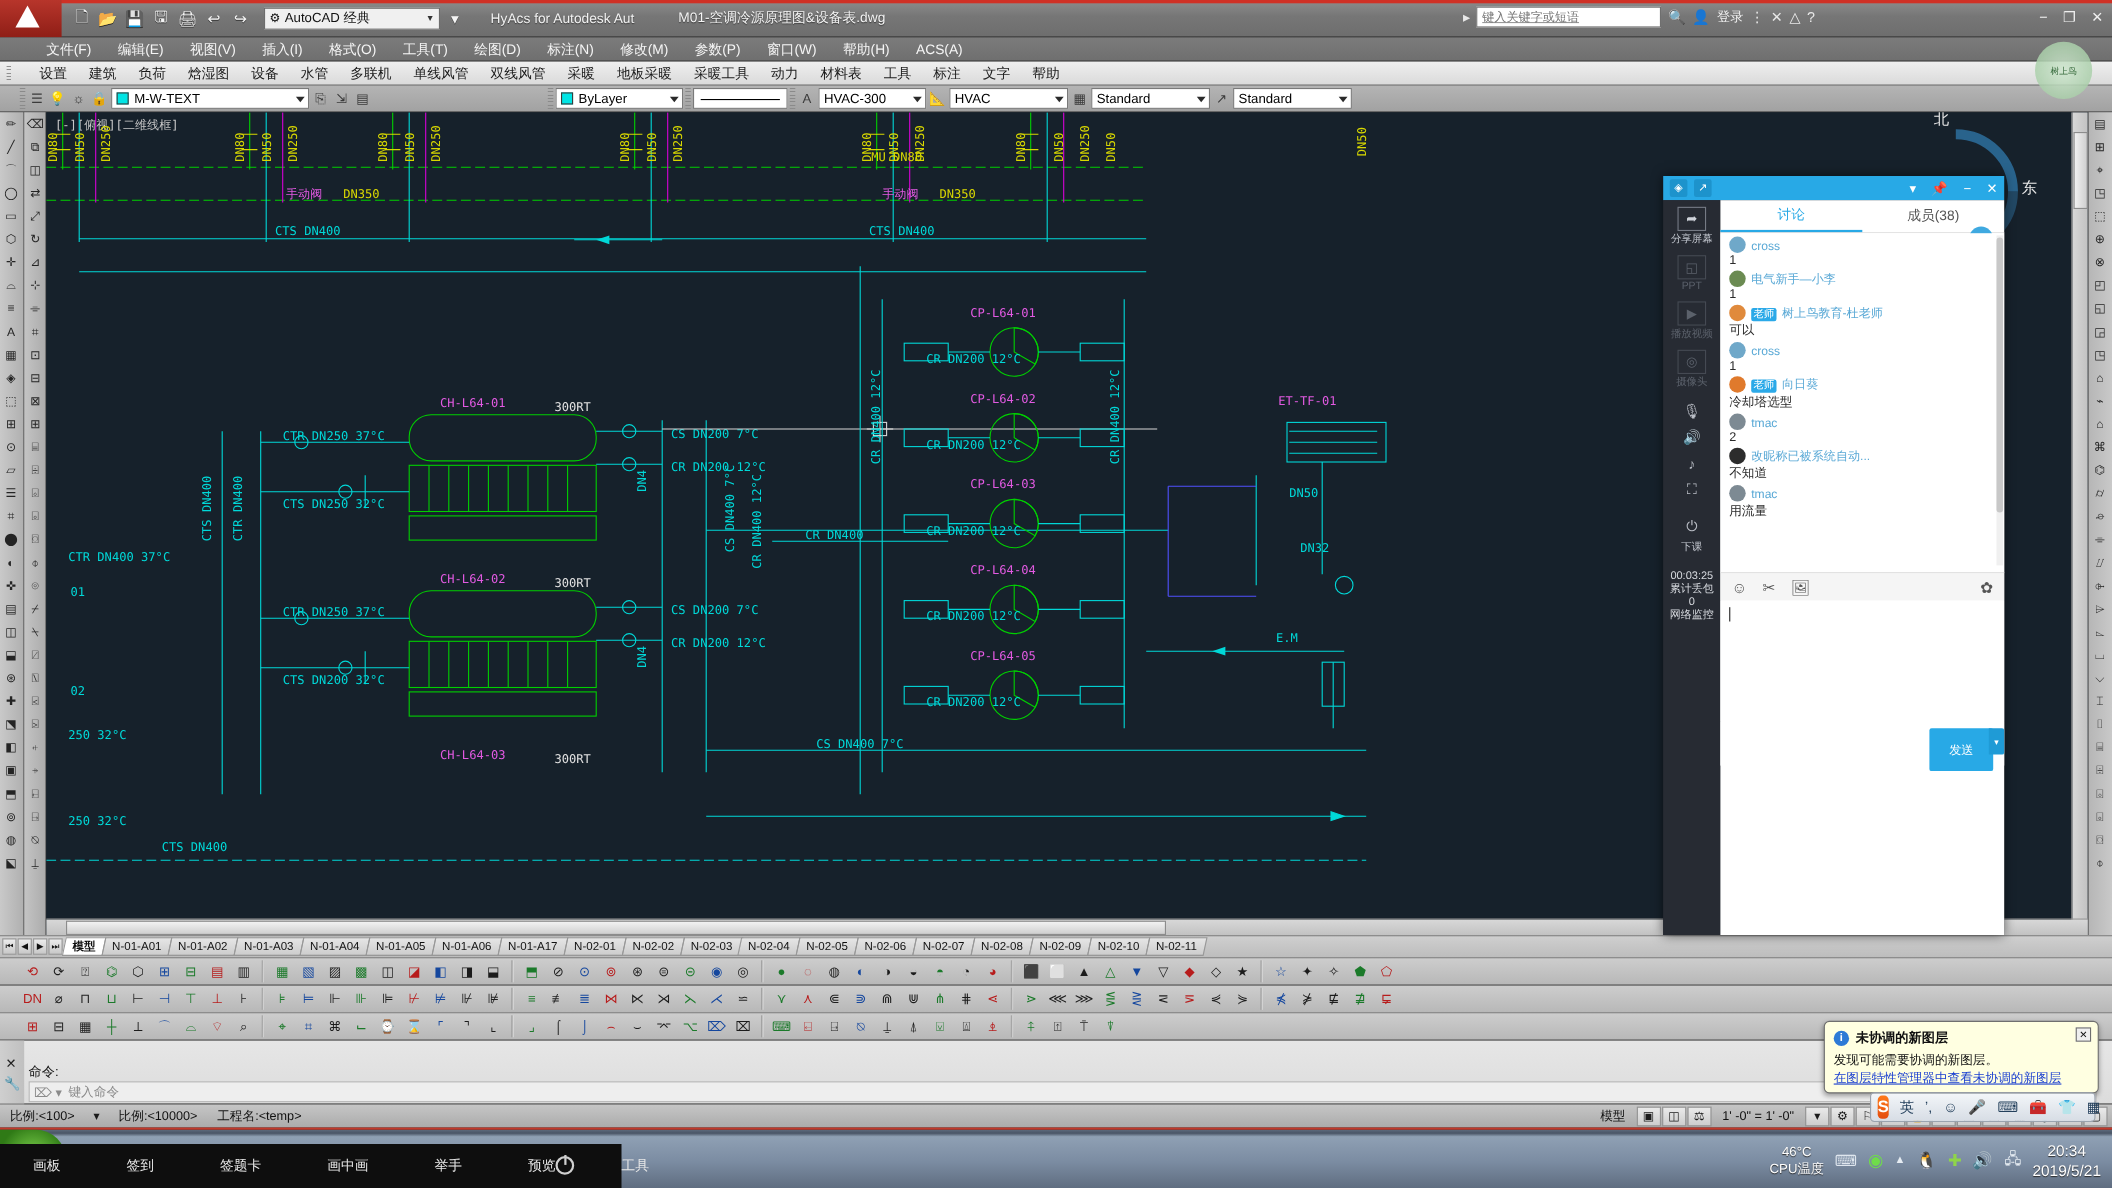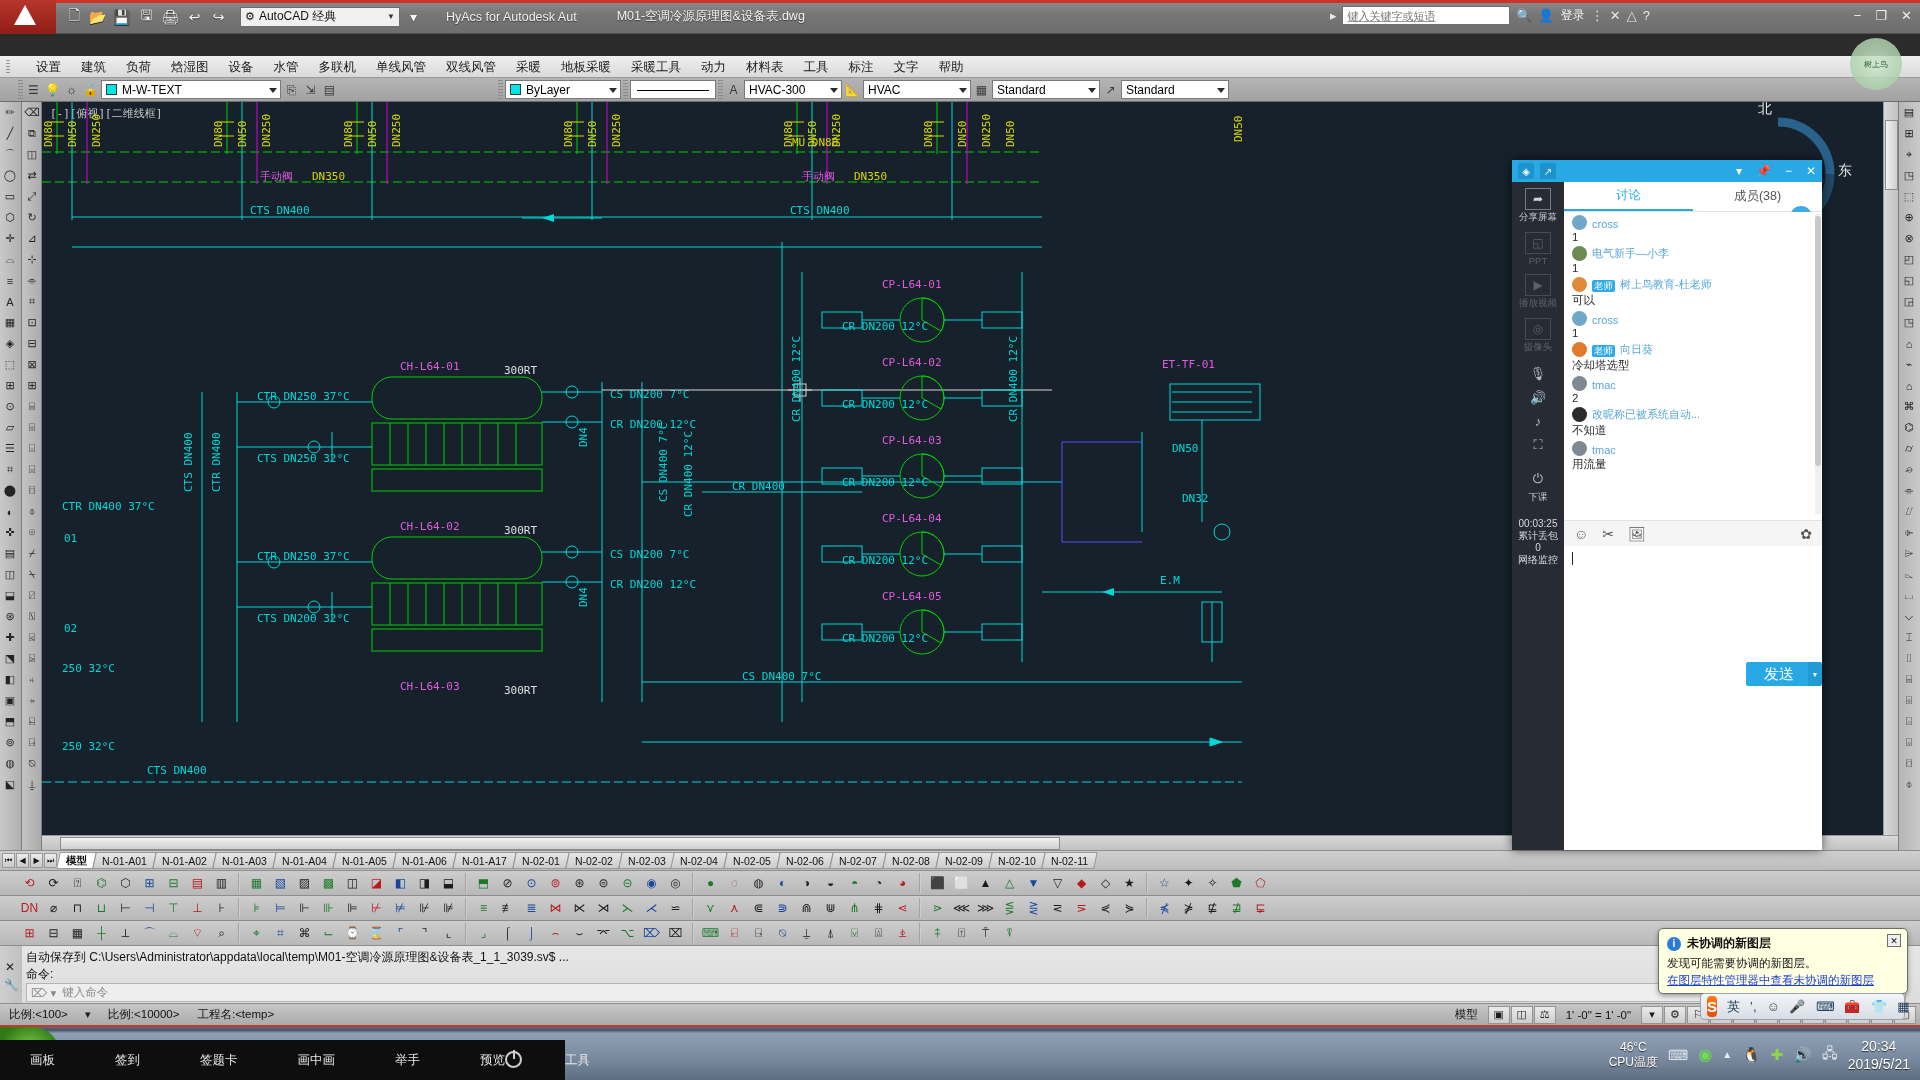--- a/index.html
+++ b/index.html
@@ -234,22 +234,22 @@
   .mtext{font-size:11.5px;color:#2b2b2b;margin:1px 0 0 0;}
   .msgscroll{position:absolute;right:1px;top:32px;width:6px;height:300px;background:#f0f0f0;}
   .msgthumb{position:absolute;right:1px;top:34px;width:6px;height:250px;background:#c8c8c8;border-radius:3px;}
   .composer-tools{position:absolute;left:0;top:338px;width:258px;height:26px;background:#f5f5f5;
     border-top:1px solid #e2e2e2;display:flex;align-items:center;gap:14px;padding:0 10px;}
   .ctool{font-size:14px;color:#555;}
   .ctool.right{position:absolute;right:10px;}
   .composer{position:absolute;left:0;top:364px;width:258px;height:110px;background:#fff;padding:6px 8px;}
   .caret{display:inline-block;width:1px;height:13px;background:#222;}
   .sendrow{position:absolute;left:0;top:474px;width:258px;height:40px;background:#fff;}
-  .sendbtn{position:absolute;right:10px;top:6px;height:24px;padding:0 18px;background:#28a9e6;color:#fff;
-    font-size:15px;display:flex;align-items:center;border-radius:2px;}
+  .sendbtn{position:absolute;right:10px;top:6px;height:39px;padding:0 18px;background:#28a9e6;color:#fff;
+    font-size:11px;display:flex;align-items:center;border-radius:2px;}
   .sendarrow{position:absolute;right:0px;top:6px;height:24px;width:14px;background:#1f9bd6;color:#fff;
     font-size:8px;display:flex;align-items:center;justify-content:center;border-radius:0 2px 2px 0;}
   .bubble-cnt{position:absolute;right:10px;top:24px;width:22px;height:22px;border-radius:50%;
     background:#3fa9e0;color:#fff;font-size:10px;display:flex;align-items:center;justify-content:center;}
 
   
   .balloon{
     position:absolute;left:1658px;top:928px;width:250px;height:66px;
     background:#ffffe1;border:1px solid #6f6f6f;border-radius:5px;z-index:45;
     box-shadow:0 2px 5px rgba(0,0,0,.35);padding:6px 8px;
@@ -313,20 +313,35 @@
       <span class="tb-ico">△</span>
       <span class="tb-ico">?</span>
     </div>
     <div class="winbtns">
       <span>−</span>
       <span>❐</span>
       <span>✕</span>
     </div>
   </div>
 
+  <div class="menubar" id="menubar">
+      <span>文件(F)</span>
+      <span>编辑(E)</span>
+      <span>视图(V)</span>
+      <span>插入(I)</span>
+      <span>格式(O)</span>
+      <span>工具(T)</span>
+      <span>绘图(D)</span>
+      <span>标注(N)</span>
+      <span>修改(M)</span>
+      <span>参数(P)</span>
+      <span>窗口(W)</span>
+      <span>帮助(H)</span>
+      <span>ACS(A)</span>
+    </div>
 
   <div class="hvacbar" id="hvacbar">
     <div class="gripv"></div>
   <span>设置</span>
       <span>建筑</span>
       <span>负荷</span>
       <span>焓湿图</span>
       <span>设备</span>
       <span>水管</span>
       <span>多联机</span>
@@ -1038,21 +1053,20 @@
       <div class="bico">⍐</div>
       <div class="bico">⍑</div>
       <div class="bico green">⍒</div>
     </div>
 
   <div class="cmdarea">
     <div class="cmdgutter">
       <div style="position:absolute;left:5px;top:14px;font-size:12px;color:#222">✕</div>
       <div style="position:absolute;left:4px;top:32px;font-size:12px;color:#222">🔧</div>
     </div>
-    <div class="cmdhist">自动保存到 C:\Users\Administrator\appdata\local\temp\M01-空调冷源原理图&amp;设备表_1_1_3039.sv$ ...</div>
     <div class="cmdhist2">命令:</div>
     <div class="cmdinput">
       <span>⌦ ▾</span>
       <span>键入命令</span>
     </div>
   </div>
 
   <div class="statusbar">
     <span class="st-item">比例:&lt;100&gt;</span>
     <span class="st-ico">▾</span>

